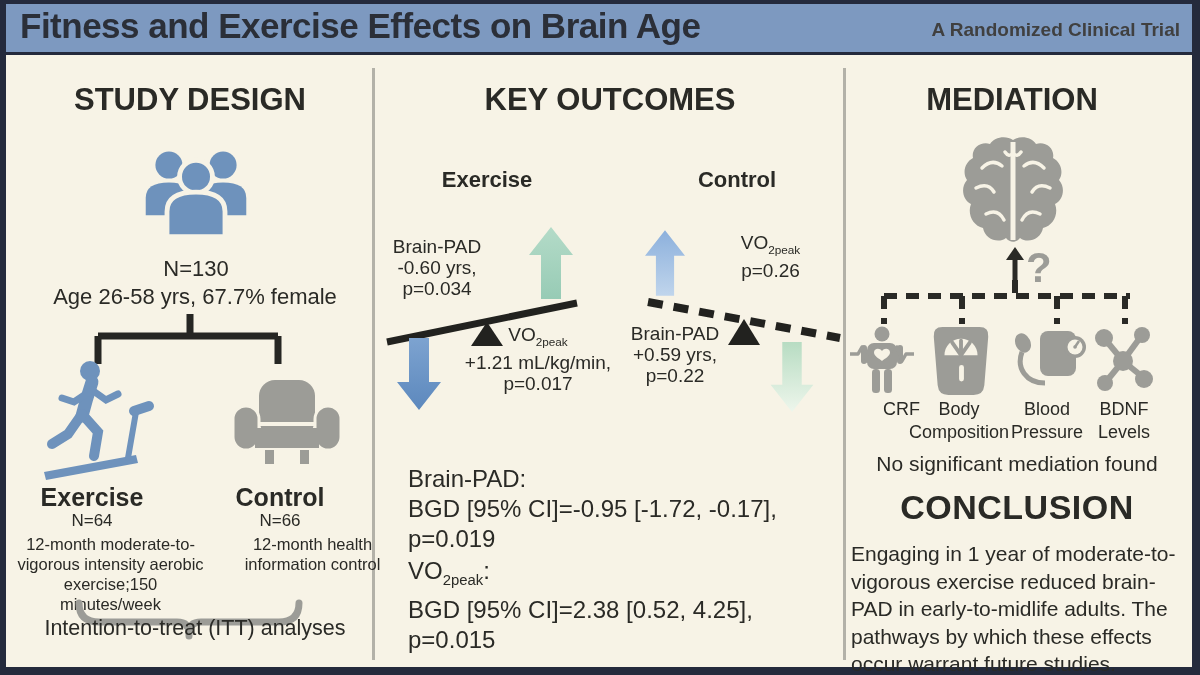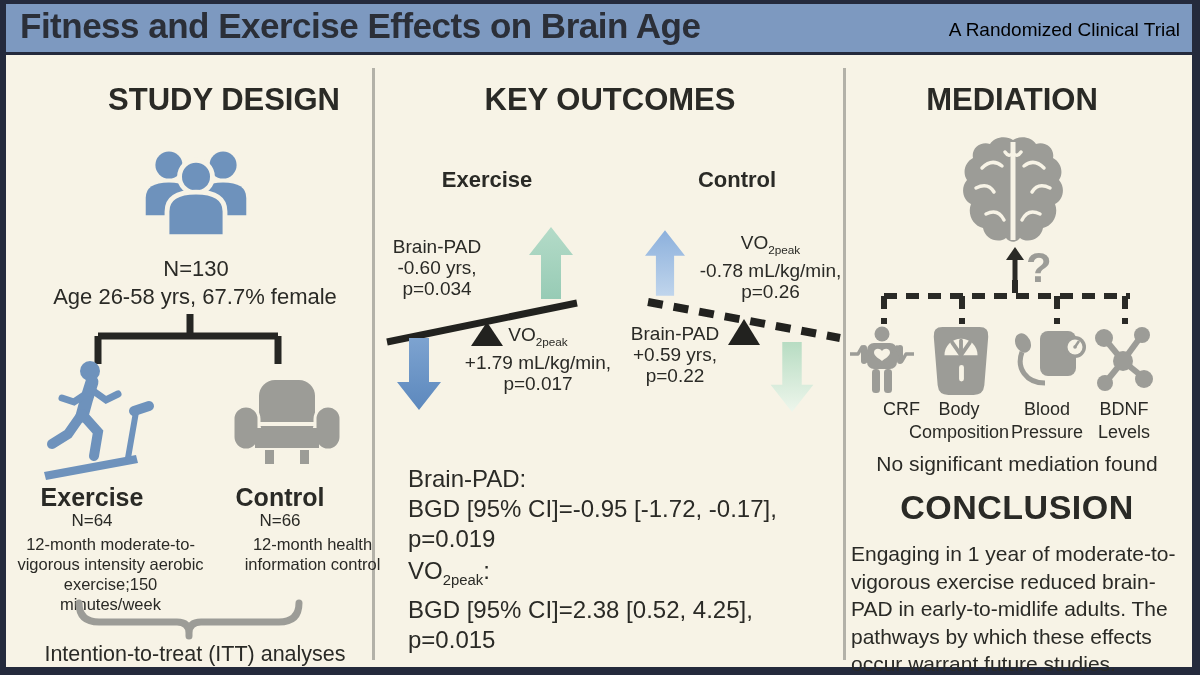--- a/index.html
+++ b/index.html
@@ -6,21 +6,21 @@
   .poster{
     position:relative;width:1200px;height:675px;
     background:#242a3c;overflow:hidden;
     font-family:"Liberation Sans", sans-serif;color:#2a2a26;
   }
   .titlebar{position:absolute;left:6px;top:4px;width:1186px;height:48px;background:#7d99c0;}
   .canvas{position:absolute;left:6px;top:55px;width:1186px;height:612px;background:#f7f3e6;}
   .abs{position:absolute;}
   .c{text-align:center;}
   .main-title{font-size:35px;font-weight:700;color:#2b2f38;letter-spacing:-0.5px;white-space:nowrap;}
-  .subtitle{font-size:19px;font-weight:400;color:#000000;white-space:nowrap;}
+  .subtitle{font-size:19px;font-weight:700;color:#404040;white-space:nowrap;}
   .panel-h{font-size:31px;font-weight:700;color:#2a2a26;letter-spacing:0px;}
   .divider{position:absolute;top:68px;height:592px;width:3px;background:#b3b1a8;}
   .big{font-size:22px;}
   .arm-label{font-size:25px;font-weight:700;}
   .arm-n{font-size:17px;}
   .arm-desc{font-size:16.5px;line-height:20px;}
   .sub-h{font-size:22px;font-weight:700;}
   .seesaw-txt{font-size:19px;line-height:21px;}
   .stats{font-size:24px;line-height:30px;}
   .med-label{font-size:18px;line-height:23px;}
@@ -38,21 +38,21 @@
   <div class="titlebar">
     <div class="abs main-title" style="left:14px;top:2px;">Fitness and Exercise Effects on Brain Age</div>
     <div class="abs subtitle" style="right:12px;top:15px;">A Randomized Clinical Trial</div>
   </div>
 
   <div class="canvas"></div>
 
   <div class="divider" style="left:372px;"></div>
   <div class="divider" style="left:843px;"></div>
 
-  <div class="abs panel-h c" style="left:40px;top:82px;width:300px;text-align:right;">STUDY DESIGN</div>
+  <div class="abs panel-h c" style="left:40px;top:82px;width:300px;">STUDY DESIGN</div>
 
   <svg class="abs" style="left:138px;top:140px;" width="116" height="112" viewBox="0 0 120 112">
     <g fill="#6e92bc">
       <circle cx="32" cy="24" r="14"></circle>
       <circle cx="88" cy="24" r="14"></circle>
       <path d="M8,76 V58 Q8,42 32,42 Q56,42 56,58 V76 Z"></path>
       <path d="M64,76 V58 Q64,42 88,42 Q112,42 112,58 V76 Z"></path>
       <circle cx="60" cy="36" r="17" stroke="#f7f3e6" stroke-width="5"></circle>
       <path d="M30,98 V72 Q30,52 60,52 Q90,52 90,72 V98 Z" stroke="#f7f3e6" stroke-width="5"></path>
     </g>
@@ -103,21 +103,21 @@
   <div class="abs arm-label c" style="left:220px;top:483px;width:120px;">Control</div>
   <div class="abs arm-n c" style="left:220px;top:511px;width:120px;">N=66</div>
   <div class="abs arm-desc c" style="left:210px;top:534px;width:145px;margin-left:30px;">
     <div>12-month health</div>
     <div>information control</div>
   </div>
 
   <svg class="abs" style="left:73px;top:603px;" width="232" height="36" viewBox="0 0 232 36">
     <path d="M6,0 Q6,19 26,19 L104,19 Q116,19 116,30 L116,33 M116,30 Q116,19 128,19 L206,19 Q226,19 226,0" stroke="#9c9c97" stroke-width="7" fill="none" stroke-linecap="round"></path>
   </svg>
-  <div class="abs c" style="left:30px;top:642px;width:330px;font-size:21.5px;">Intention-to-treat (ITT) analyses</div>
+  <div class="abs c" style="left:30px;top:616px;width:330px;font-size:21.5px;">Intention-to-treat (ITT) analyses</div>
 
   <div class="abs panel-h c" style="left:460px;top:82px;width:300px;">KEY OUTCOMES</div>
 
   <div class="abs sub-h c" style="left:427px;top:167px;width:120px;">Exercise</div>
   <div class="abs sub-h c" style="left:677px;top:167px;width:120px;">Control</div>
 
   <div class="abs seesaw-txt c" style="left:383px;top:236px;width:108px;">
     <div>Brain-PAD</div>
     <div>-0.60 yrs,</div>
     <div>p=0.034</div>
@@ -143,37 +143,36 @@
         <linearGradient id="gDn" x1="0" y1="0" x2="0" y2="1">
       <stop offset="0" stop-color="#7da3d0"></stop>
           <stop offset="1" stop-color="#5c88bd"></stop>
     </linearGradient>
       </defs>
     <polygon points="22,72 0,44 12,44 12,0 32,0 32,44 44,44" fill="url(#gDn)"></polygon>
   </svg>
 
   <div class="abs seesaw-txt c" style="left:453px;top:324px;width:170px;">
     <div><span>VO</span><sub>2peak</sub></div>
-    <div>+1.79 mL/kg/min,</div>
+    <div>+1.21 mL/kg/min,</div>
     <div>p=0.017</div>
   </div>
 
   <svg class="abs" style="left:645px;top:228px;" width="40" height="70" viewBox="0 0 44 72">
     <defs>
         <linearGradient id="gUpB" x1="0" y1="0" x2="0" y2="1">
       <stop offset="0" stop-color="#8cb0dc"></stop>
           <stop offset="1" stop-color="#c0d5ec"></stop>
     </linearGradient>
       </defs>
     <polygon points="22,0 44,28 32,28 32,72 12,72 12,28 0,28" fill="url(#gUpB)"></polygon>
   </svg>
 
   <div class="abs seesaw-txt c" style="left:688px;top:232px;width:165px;">
     <div><span>VO</span><sub>2peak</sub></div>
-    <div>-0.78 mL/kg/min,</div>
     <div>p=0.26</div>
   </div>
 
   <svg class="abs" style="left:643px;top:274px;" width="200" height="76" viewBox="0 0 200 76">
     <polygon points="85,71 101,45 117,71" fill="#22221f"></polygon>
     <line x1="5" y1="28" x2="197" y2="64" stroke="#22221f" stroke-width="8" stroke-dasharray="15 11"></line>
   </svg>
 
   <div class="abs seesaw-txt c" style="left:620px;top:323px;width:110px;">
     <div>Brain-PAD</div>

